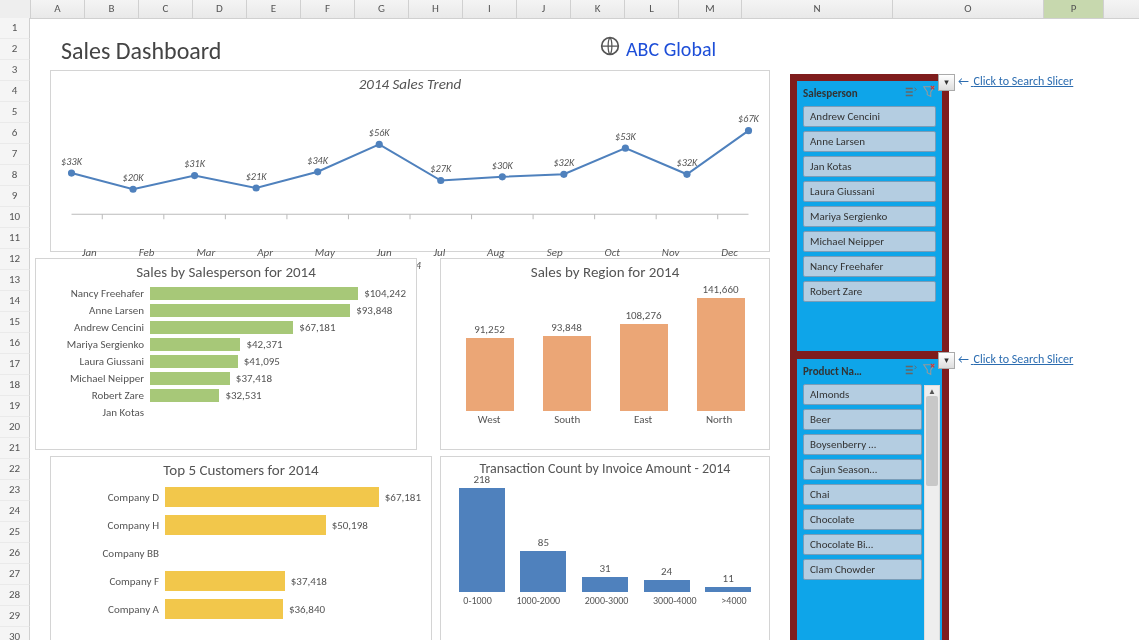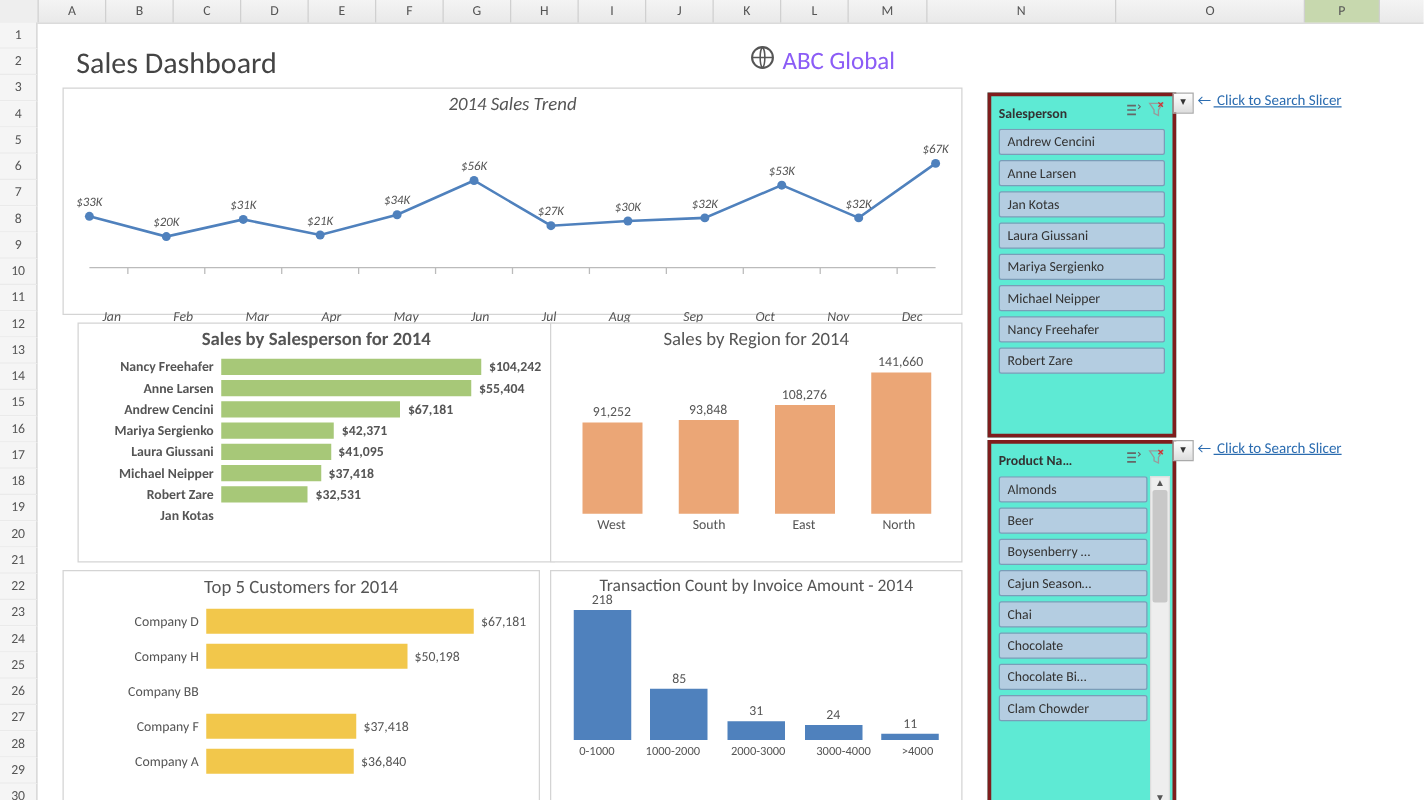--- a/index.html
+++ b/index.html
@@ -63,21 +63,21 @@
     top: 18px;
     left: 31px;
     font-size: 24px;
     color: #444;
   }
   .brand {
     position: absolute;
     top: 18px;
     left: 570px;
     font-size: 20px;
-    color: #8b5cf6;
+    color: #1d4ed8;
     display: flex;
     align-items: center;
     gap: 6px;
   }
   .brand svg { width: 20px; height: 20px; fill: #555; }
   
   .card {
     position: absolute;
     background: #fff;
     border: 1px solid #d4d4d4;
@@ -95,24 +95,23 @@
     width: 718px;
     height: 180px;
     font-style: italic;
   }
   .trend svg { width: 100%; height: 150px; }
   .trend .xlabels { display:flex; justify-content:space-around; font-size:11px; color:#555; padding:0 10px; }
   .trend .year { text-align:center; font-size:11px; color:#555; }
   
   .hbar {
     top: 240px;
-    left: 32px;
+    left: 5px;
     width: 380px;
     height: 190px;
-    font-weight: bold;
   }
   .hbar-body, .customers-body {
     padding: 4px 10px 6px 10px;
   }
   .hrow {
     display: flex;
     align-items: center;
     height: 17px;
     font-size: 11px;
     color: #555;
@@ -171,22 +170,22 @@
   }
   .trans .card-title { font-size: 14px; line-height: 1.2; }
   .trans .vchart { height: 114px; }
   .trans .vcol { width: 55px; }
   .trans .vcol .vbar { width: 46px; background: #4f81bd; }
   .trans .vlabels span { font-size: 10px; }
   
   .slicer {
     position: absolute;
     width: 145px;
-    border: 3px solid #7f1d1d;
-    background: #5eead4;
+    border: 7px solid #7f1d1d;
+    background: #0ea5e9;
     padding-bottom: 2px;
   }
   .slicer1 { top: 56px; left: 760px; height: 268px; }
   .slicer2 { top: 334px; left: 760px; height: 292px; }
   .slicer-head {
     display: flex;
     align-items: center;
     padding: 4px 6px;
     gap: 4px;
   }
@@ -384,21 +383,21 @@
           <div class="label">Nancy Freehafer</div>
           <div class="bar-wrap">
             <div class="bar" style="width: 86.8683%;"></div>
             <div class="val">$104,242</div>
           </div>
         </div>
         <div class="hrow">
           <div class="label">Anne Larsen</div>
           <div class="bar-wrap">
             <div class="bar" style="width: 78.2067%;"></div>
-            <div class="val">$55,404</div>
+            <div class="val">$93,848</div>
           </div>
         </div>
         <div class="hrow">
           <div class="label">Andrew Cencini</div>
           <div class="bar-wrap">
             <div class="bar" style="width: 55.9842%;"></div>
             <div class="val">$67,181</div>
           </div>
         </div>
         <div class="hrow">

